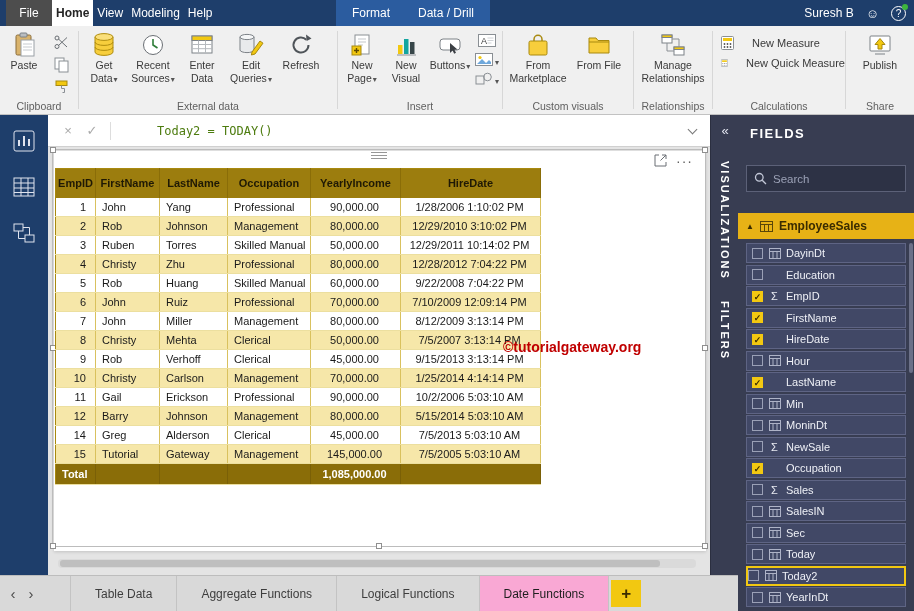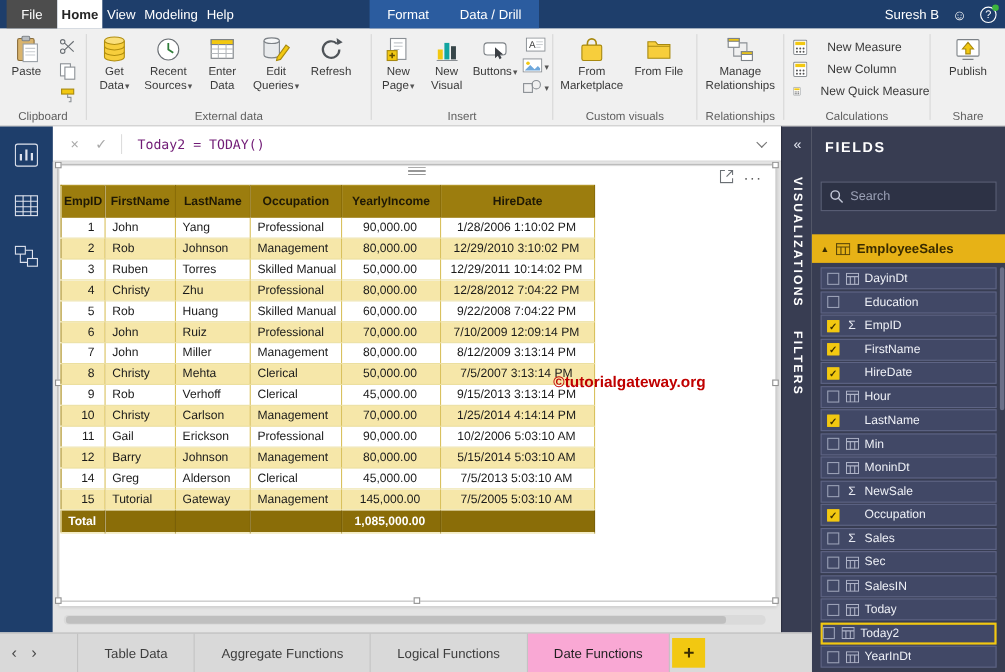--- a/index.html
+++ b/index.html
@@ -44,21 +44,21 @@
 .rgroup.calc{left:713px;width:132px;padding-top:7px}
 .rowbtn{display:flex;align-items:center;gap:18px;font-size:11px;color:#3a3a3a;height:20px;padding-left:8px;cursor:default;white-space:nowrap}
 .rgroup.share{left:846px;width:68px}
 .rgroup.share .bigbtn{margin-left:6px}
 
 
 .formulabar{position:absolute;left:48px;top:115px;width:662px;height:32px;background:#fff;border-bottom:1px solid #d0d0d0;display:flex;align-items:center}
 .fxb{width:24px;text-align:center;color:#a9a9a9;font-size:13px}
 .fxb.cancel{margin-left:8px}
 .fdiv{width:1px;height:18px;background:#ddd;margin:0 6px}
-.fexpr{margin-left:8px;font-family:"DejaVu Sans Mono",monospace;font-size:12px;color:#701a75}
+.fexpr{margin-left:40px;font-family:"DejaVu Sans Mono",monospace;font-size:12px;color:#4d7c0f}
 .fchev{position:absolute;right:14px;top:11px;width:7px;height:7px;border-right:1.5px solid #777;border-bottom:1.5px solid #777;transform:rotate(45deg)}
 
 
 .leftnav{position:absolute;left:0;top:115px;width:48px;height:460px;background:#1e3e6b;display:flex;flex-direction:column;align-items:center;padding-top:12px;gap:18px}
 .navitem{width:28px;height:28px;display:flex;align-items:center;justify-content:center}
 
 
 .canvas{position:absolute;left:48px;top:147px;width:662px;height:428px;background:#e4e4e4;overflow:hidden}
 .page{position:absolute;left:6px;top:4px;width:652px;height:400px;background:#fff;box-shadow:0 1px 3px rgba(0,0,0,.15)}
 .vframe{position:absolute;left:4px;top:2px;width:654px;height:398px;border:1px solid #bcbcbc}
@@ -346,33 +346,20 @@
             <rect x="0.5" y="0.5" width="12" height="13" rx="1" fill="#fff" stroke="#8a8f94"></rect>
             <rect x="2" y="2" width="9" height="3" fill="#f2c811"></rect>
             <circle cx="3.5" cy="8" r="0.9" fill="#555"></circle>
             <circle cx="6.5" cy="8" r="0.9" fill="#555"></circle>
             <circle cx="9.5" cy="8" r="0.9" fill="#555"></circle>
             <circle cx="3.5" cy="11" r="0.9" fill="#555"></circle>
             <circle cx="6.5" cy="11" r="0.9" fill="#555"></circle>
             <circle cx="9.5" cy="11" r="0.9" fill="#555"></circle>
           </svg>
         <span>New Measure</span>
-      </div>
-      <div class="rowbtn">
-        <svg width="13" height="14" viewBox="0 0 13 14">
-            <rect x="0.5" y="0.5" width="12" height="13" rx="1" fill="#fff" stroke="#8a8f94"></rect>
-            <rect x="2" y="2" width="9" height="3" fill="#f2c811"></rect>
-            <circle cx="3.5" cy="8" r="0.9" fill="#555"></circle>
-            <circle cx="6.5" cy="8" r="0.9" fill="#555"></circle>
-            <circle cx="9.5" cy="8" r="0.9" fill="#555"></circle>
-            <circle cx="3.5" cy="11" r="0.9" fill="#555"></circle>
-            <circle cx="6.5" cy="11" r="0.9" fill="#555"></circle>
-            <circle cx="9.5" cy="11" r="0.9" fill="#555"></circle>
-          </svg>
-        <span>New Column</span>
       </div>
       <div class="rowbtn">
         <svg width="13" height="14" viewBox="0 0 13 14">
             <rect x="0.5" y="0.5" width="12" height="13" rx="1" fill="#fff" stroke="#8a8f94"></rect>
             <rect x="2" y="2" width="9" height="3" fill="#f2c811"></rect>
             <circle cx="3.5" cy="8" r="0.9" fill="#555"></circle>
             <circle cx="6.5" cy="8" r="0.9" fill="#555"></circle>
             <circle cx="9.5" cy="8" r="0.9" fill="#555"></circle>
             <circle cx="3.5" cy="11" r="0.9" fill="#555"></circle>
             <circle cx="6.5" cy="11" r="0.9" fill="#555"></circle>
@@ -703,31 +690,31 @@
           <span class="flab">Sales</span>
         </div>
         <div class="fpill">
           <span class="cb"></span>
           <span class="ficon">
             <svg width="12" height="11" viewBox="0 0 12 11">
               <rect x="0.5" y="0.5" width="11" height="10" fill="none" stroke="#aeb3c7"></rect>
               <path d="M0.5 3.5h11M4 3.5v7M8 3.5v7" stroke="#aeb3c7"></path>
             </svg>
           </span>
+          <span class="flab">SalesIN</span>
+        </div>
+        <div class="fpill">
+          <span class="cb"></span>
+          <span class="ficon">
+            <svg width="12" height="11" viewBox="0 0 12 11">
+              <rect x="0.5" y="0.5" width="11" height="10" fill="none" stroke="#aeb3c7"></rect>
+              <path d="M0.5 3.5h11M4 3.5v7M8 3.5v7" stroke="#aeb3c7"></path>
+            </svg>
+          </span>
           <span class="flab">Sec</span>
-        </div>
-        <div class="fpill">
-          <span class="cb"></span>
-          <span class="ficon">
-            <svg width="12" height="11" viewBox="0 0 12 11">
-              <rect x="0.5" y="0.5" width="11" height="10" fill="none" stroke="#aeb3c7"></rect>
-              <path d="M0.5 3.5h11M4 3.5v7M8 3.5v7" stroke="#aeb3c7"></path>
-            </svg>
-          </span>
-          <span class="flab">SalesIN</span>
         </div>
         <div class="fpill">
           <span class="cb"></span>
           <span class="ficon">
             <svg width="12" height="11" viewBox="0 0 12 11">
               <rect x="0.5" y="0.5" width="11" height="10" fill="none" stroke="#aeb3c7"></rect>
               <path d="M0.5 3.5h11M4 3.5v7M8 3.5v7" stroke="#aeb3c7"></path>
             </svg>
           </span>
           <span class="flab">Today</span>

